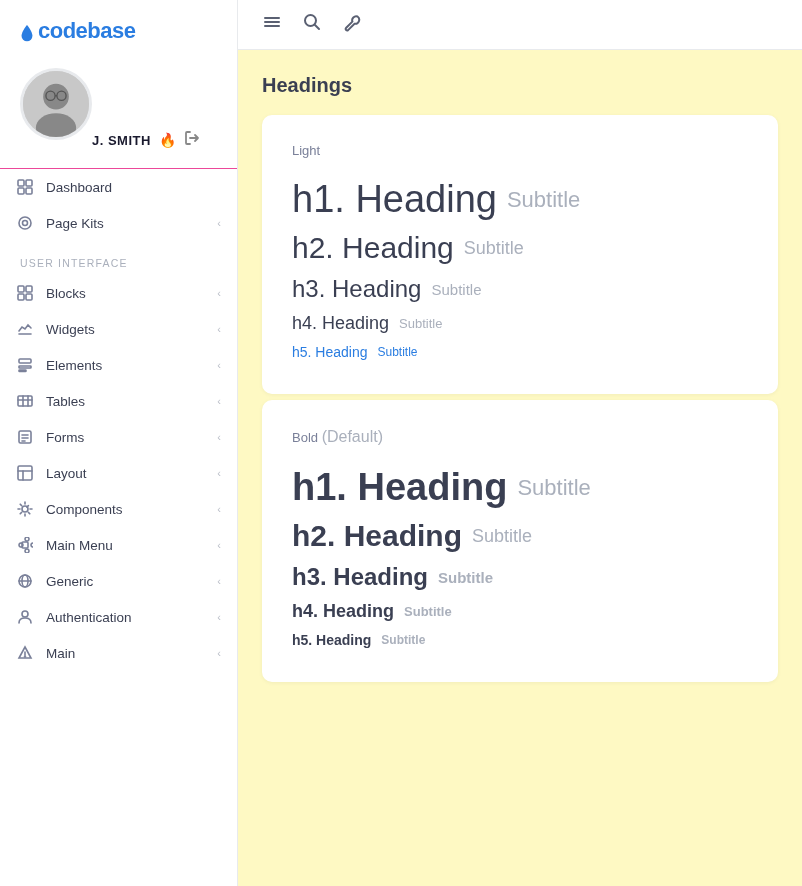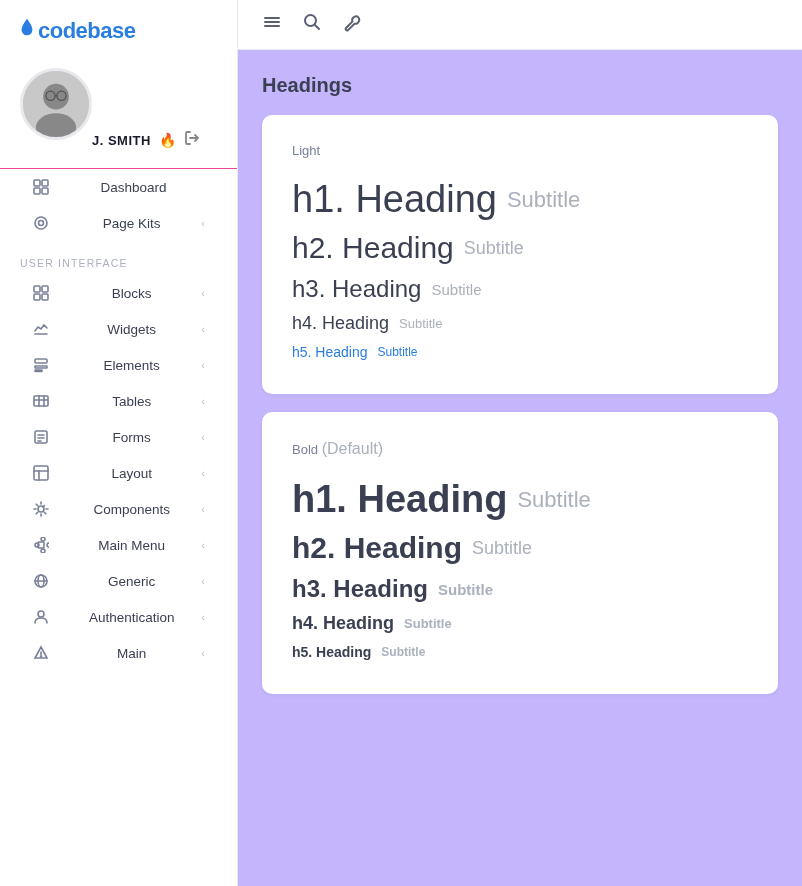--- a/index.html
+++ b/index.html
@@ -19,21 +19,21 @@
       background: #fff;
       display: flex;
       flex-direction: column;
       border-right: 1px solid #e8eaed;
       flex-shrink: 0;
     }
 
     .sidebar-logo {
       padding: 18px 20px 14px 20px;
       display: flex;
-      align-items: flex-start;
+      align-items: flex-end;
     }
     .logo-text {
       font-size: 22px;
       font-weight: 700;
       color: #1a1a2e;
       letter-spacing: -0.5px;
     }
     .logo-text span.blue { color: #2a7de1; }
 
     .logo-drop {
@@ -89,27 +89,26 @@
       font-weight: 400;
       color: #aab0bc;
       letter-spacing: 1.2px;
       padding: 16px 7px 6px 20px;
       text-transform: uppercase;
     }
 
     .nav-item {
       display: flex;
       align-items: center;
-      padding: 9px 32px;
+      padding: 9px 16px;
       font-size: 13.5px;
       color: #3a3f52;
       cursor: pointer;
       transition: background 0.15s;
       position: relative;
-      text-align: center;
     }
     .nav-item .nav-icon {
       width: 18px;
       height: 18px;
       margin-right: 12px;
       color: #7a8099;
       display: flex;
       align-items: center;
       justify-content: center;
       flex-shrink: 0;
@@ -121,21 +120,21 @@
     }
     .nav-item .nav-arrow {
       font-size: 11px;
       color: #bbbfc9;
       margin-left: auto;
     }
 
     
     #main {
       flex: 1;
-      background: #c4b5fd;
+      background: #fef9c3;
       display: flex;
       flex-direction: column;
       min-height: 886px;
     }
 
     .topbar {
       background: #fff;
       padding: 12px 24px;
       display: flex;
       align-items: center;
@@ -159,21 +158,21 @@
       font-weight: 600;
       color: #3a3f52;
       margin-bottom: 18px;
     }
 
     
     .card {
       background: #fff;
       border-radius: 10px;
       padding: 28px 18px 24px 30px;
-      margin-bottom: 18px;
+      margin-bottom: 6px;
       box-shadow: 0 1px 4px rgba(0,0,0,0.05);
     }
 
     .card-label {
       font-size: 13px;
       color: #7a8099;
       margin-bottom: 20px;
     }
     .card-label span.muted { color: #aab0bc; font-size: 16px; }
 

